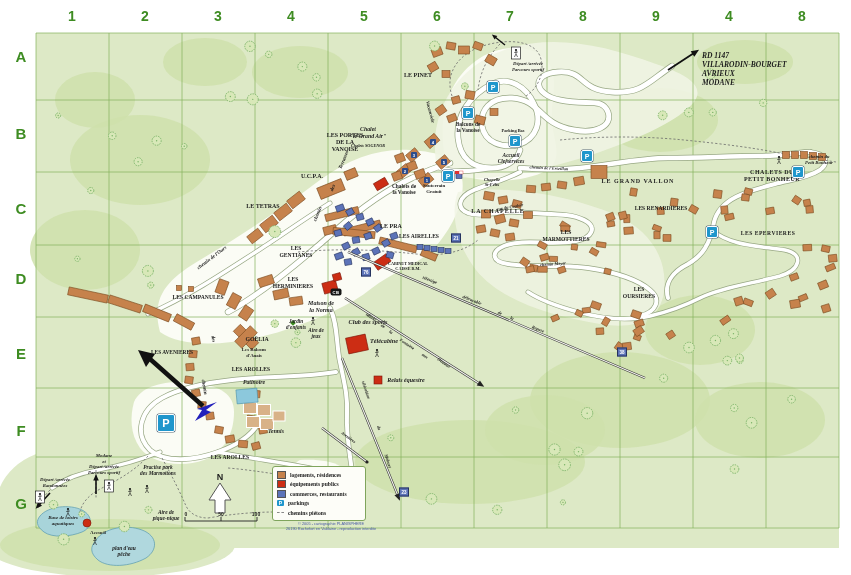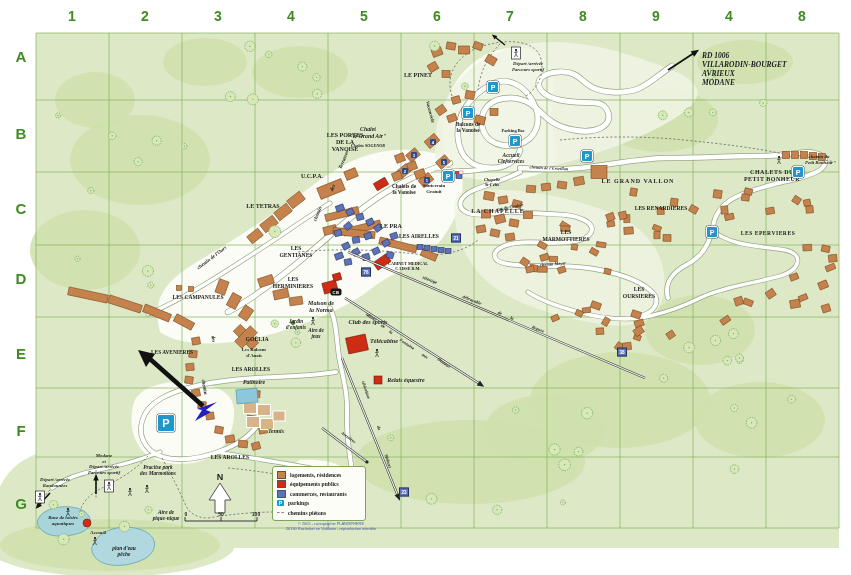--- a/index.html
+++ b/index.html
@@ -573,21 +573,21 @@
       <div class="map-label" style="left: 166px; top: 515px; font-size: 5.4px; font-weight: bold; font-style: italic; transform: translate(-50%, -50%);">Aire de
 pique-nique</div>
       <div class="map-label" style="left: 104px; top: 464px; font-size: 4.8px; font-weight: bold; font-style: italic; transform: translate(-50%, -50%);">Modane
 et
 Départ /arrivée
 Parcours sportif</div>
       <div class="map-label" style="left: 55px; top: 483px; font-size: 4.8px; font-weight: bold; font-style: italic; transform: translate(-50%, -50%);">Départ /arrivée
 Randonnées</div>
       <div class="map-label" style="left: 528px; top: 67px; font-size: 4.8px; font-weight: bold; font-style: italic; transform: translate(-50%, -50%);">Départ /arrivée
 Parcours sportif</div>
-      <div class="map-label" style="left: 702px; top: 70px; font-size: 7.5px; font-weight: bold; font-style: italic; text-align: left; transform: translate(0px, -50%);">RD 1006
+      <div class="map-label" style="left: 702px; top: 70px; font-size: 7.5px; font-weight: bold; font-style: italic; text-align: left; transform: translate(0px, -50%);">RD 1147
 VILLARODIN-BOURGET
 AVRIEUX
 MODANE</div>
       <div class="map-label" style="left: 819px; top: 160px; font-size: 4.8px; font-weight: bold; font-style: italic; transform: translate(-50%, -50%);">chemin du
 Petit Bonheur</div>
       <div class="map-label" style="left: 549px; top: 168px; font-size: 4.4px; font-weight: bold; font-style: italic; transform: translate(-50%, -50%) rotate(3deg);">chemin de l'Esseillon</div>
       <div class="map-label" style="left: 510px; top: 207px; font-size: 4.4px; font-weight: bold; font-style: italic; transform: translate(-50%, -50%) rotate(-10deg);">rue du Couloir</div>
       <div class="map-label" style="left: 553px; top: 264px; font-size: 4.4px; font-weight: bold; font-style: italic; transform: translate(-50%, -50%) rotate(-4deg);">chemin Meyer</div>
       <div class="map-label" style="left: 212px; top: 258px; font-size: 5px; font-weight: bold; font-style: italic; transform: translate(-50%, -50%) rotate(-37deg);">chemin de l'Ours</div>
       <div class="map-label" style="left: 318px; top: 214px; font-size: 5px; font-weight: bold; font-style: italic; transform: translate(-50%, -50%) rotate(-68deg);">chemin</div>

